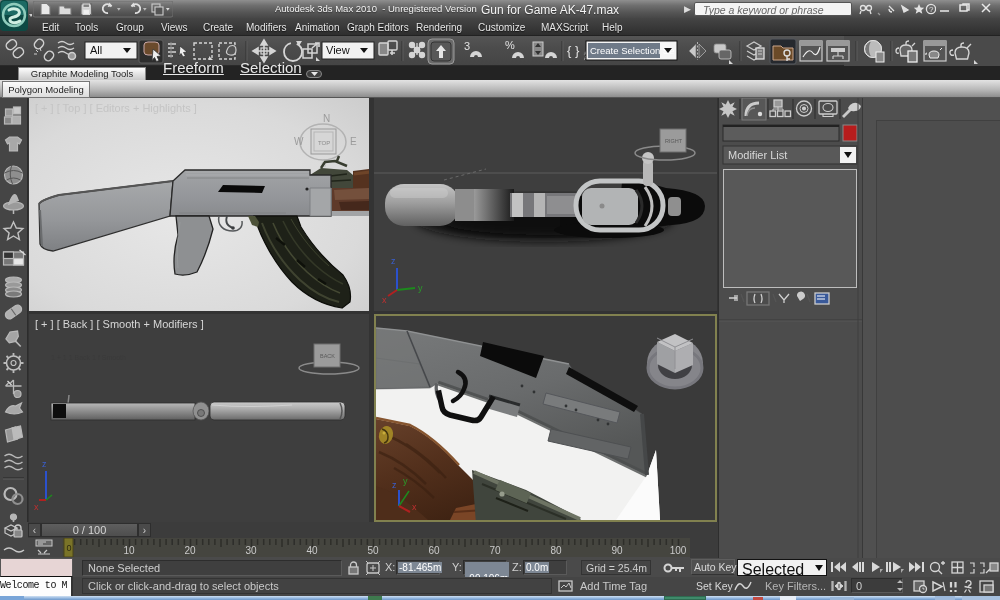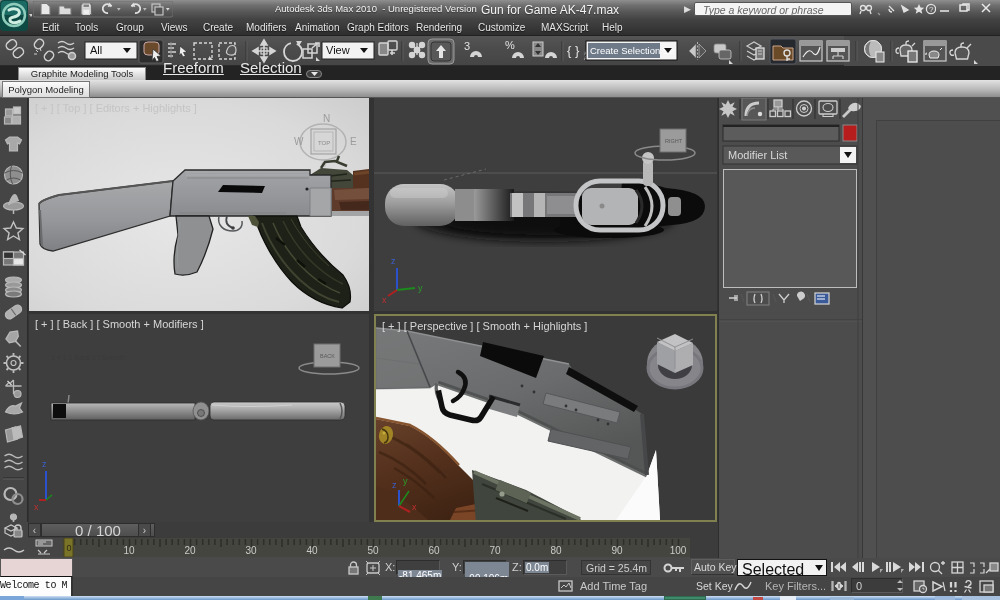--- a/index.html
+++ b/index.html
@@ -676,21 +676,20 @@
       <path d="M281 22 L299 31 L317 23 M299 31 L299 53" stroke="#909094" stroke-width="1" fill="none"></path>
     </g>
 
     <text x="16" y="172" font-size="9" fill="#3a5fd0" font-family="Liberation Sans">z</text>
     <text x="27" y="168" font-size="9" fill="#2a9a2a" font-family="Liberation Sans">y</text>
     <path d="M23 190 L23 174" stroke="#2b51cc" stroke-width="2"></path>
     <path d="M23 190 L33 175" stroke="#1d8a1d" stroke-width="1.5"></path>
     <path d="M23 190 L34 196" stroke="#b02020" stroke-width="2"></path>
     <text x="36" y="194" font-size="9" fill="#c03030" font-family="Liberation Sans">x</text>
   </svg>
-  <div class="vplabel" style="color:#d6d6d6">[ + ] [ Perspective ] [ Smooth + Highlights ]</div>
     </div>
 
   <div class="abs" id="cmdpanel">
     <svg width="144" height="460" viewBox="0 0 144 460">
 
       <g stroke="#cccccc" fill="none" stroke-width="1.3">
 
         <path d="M9 2 l2.2 4.5 4.5 -2.2 -2.2 4.5 4.5 2.2 -4.5 2.2 2.2 4.5 -4.5 -2.2 -2.2 4.5 -2.2 -4.5 -4.5 2.2 2.2 -4.5 -4.5 -2.2 4.5 -2.2 -2.2 -4.5 4.5 2.2 z" fill="#c6c6c6" stroke="none"></path>
         <line x1="21" y1="1" x2="21" y2="21" stroke="#333"></line>
 
@@ -758,21 +757,21 @@
       <g stroke="#c8c8c8" fill="none" stroke-width="1.2">
         <path d="M5 6 l6 -3 6 3 -6 3 z M5 6 v5 l6 3 6 -3 v-5"></path>
         <rect x="14" y="8" width="8" height="7" rx="1" fill="#888"></rect>
         <path d="M15 8 v-2 a3 3 0 0 1 6 0 v2" stroke-width="1.4"></path>
         <path d="M4 28 q5 -4 10 0 q5 4 10 0" stroke-width="1.4"></path>
       </g>
     </svg>
   </div>
   <div class="abs" id="timeslider">
     <div class="abs" style="left:0;top:1px;width:13px;height:14px;background:#4a4a4a;border:1px solid #2e2e2e;color:#ccc;font-size:10px;text-align:center;line-height:13px;">‹</div>
-    <div class="abs" style="left:13px;top:1px;width:114px;height:14px;background:linear-gradient(#5e5e5e,#4e4e4e);border:1px solid #2e2e2e;color:#d5d5d5;font-size:15px;text-align:center;line-height:13px;">0 / 100</div>
+    <div class="abs" style="left:13px;top:1px;width:97px;height:14px;background:linear-gradient(#5e5e5e,#4e4e4e);border:1px solid #2e2e2e;color:#d5d5d5;font-size:11px;text-align:center;line-height:13px;">0 / 100</div>
     <div class="abs" style="left:110px;top:1px;width:13px;height:14px;background:#4a4a4a;border:1px solid #2e2e2e;color:#ccc;font-size:10px;text-align:center;line-height:13px;">›</div>
   </div>
   <div class="abs" id="trackbar">
     <svg width="662" height="19" viewBox="0 0 662 19">
       <rect width="662" height="19" fill="#45453f"></rect>
       <rect x="0" y="0" width="34" height="19" fill="#454545"></rect>
       <g stroke="#c8c8c8" fill="none" stroke-width="1">
         <rect x="8" y="2" width="16" height="6" fill="#666"></rect>
         <path d="M10 4 h8 m-8 2 h5"></path>
         <path d="M10 12 l3 3 m6 -3 l-3 3 m-6 1 h12" stroke-width="1.2"></path>
@@ -793,31 +792,32 @@
         <text x="467" y="16">70</text>
           <text x="528" y="16">80</text>
           <text x="589" y="16">90</text>
         <text x="650" y="16">100</text>
       </g>
     </svg>
   </div>
   <div class="abs" id="belowBR"></div>
 
   <div class="abs" id="status1">
+    <div class="fld" style="left:82px;top:2px;width:260px;height:16px;line-height:15px;padding-left:5px;">None Selected</div>
     <svg class="abs" style="left:346px;top:2px;" width="38" height="16" viewBox="0 0 38 16">
       <g stroke="#c8c8c8" fill="none" stroke-width="1.3">
         <rect x="3" y="7" width="9" height="7" fill="#777"></rect>
         <path d="M4.5 7 v-2 a3 3 0 0 1 6 0 v2"></path>
         <rect x="21" y="3" width="12" height="10" rx="2"></rect>
         <path d="M24 8 h6 m-3 -3 v6 m-5 -8 l-2 -2 m12 2 l2 -2 m-12 12 l-2 2 m12 -2 l2 2" stroke-width="1"></path>
       </g>
     </svg>
     <span class="lbl" style="left:385px;top:3px;">X:</span>
     <div class="fld" style="left:396px;top:2px;width:44px;height:15px;">
-        <span style="position:absolute;left:1px;top:9px;background:#7d8794;color:#fff;padding:0 1px;font-size:10px;">-81.465m</span>
+        <span style="position:absolute;left:1px;top:1px;background:#7d8794;color:#fff;padding:0 1px;font-size:10px;">-81.465m</span>
       </div>
     <span class="lbl" style="left:452px;top:3px;">Y:</span>
     <div class="fld" style="left:463px;top:2px;width:44px;height:15px;">
         <span style="position:absolute;left:1px;top:1px;background:#7d8794;color:#fff;padding:11px 1px;font-size:10px;">-99.106m</span>
       </div>
     <span class="lbl" style="left:512px;top:3px;">Z:</span>
     <div class="fld" style="left:523px;top:2px;width:44px;height:15px;">
         <span style="position:absolute;left:1px;top:1px;background:#7d8794;color:#fff;padding:0 1px;font-size:10px;">0.0m</span>
       </div>
     <div class="fld" style="left:581px;top:2px;width:70px;height:15px;line-height:14px;padding-left:4px;background:#454545;border-color:#333;font-size:10.5px;">Grid = 25.4m</div>
@@ -856,20 +856,21 @@
           <path d="M10 11 l4 4 M13 4 h4 m-2 -2 v4"></path>
         <rect x="24" y="3" width="11" height="11"></rect>
           <path d="M29.5 3 v11 M24 8.5 h11"></path>
         <path d="M42 4 h4 v4 m-4 6 h4 v-4 m6 -6 h4 v4 m-4 6 h4 v-4" stroke-width="1.2"></path>
         <rect x="62" y="4" width="8" height="8" fill="#888"></rect>
         <path d="M58 14 l4 -4"></path>
       </g>
     </svg>
   </div>
   <div class="abs" id="status2">
+    <div class="abs" style="left:82px;top:1px;width:470px;height:16px;background:#424242;border:1px solid #333;color:#c9c9c9;font-size:11px;line-height:15px;padding-left:5px;">Click or click-and-drag to select objects</div>
     <svg class="abs" style="left:557px;top:2px;" width="18" height="14" viewBox="0 0 18 14">
       <rect x="2" y="2" width="13" height="10" fill="none" stroke="#c8c8c8" stroke-width="1.3"></rect>
       <path d="M4 9 l3 -3 2 2 3 -4 2 5" stroke="#c8c8c8" fill="none"></path>
     </svg>
     <span class="lbl" style="left:580px;top:3px;color:#c9c9c9">Add Time Tag</span>
     <span class="lbl" style="left:696px;top:3px;color:#d8d8d8;font-size:10.5px">Set Key</span>
     <svg class="abs" style="left:733px;top:1px;" width="22" height="16" viewBox="0 0 22 16">
       <path d="M2 12 q4 -10 8 -4 q4 6 8 -4" stroke="#d5d5d5" stroke-width="1.4" fill="none"></path>
     </svg>
     <span class="lbl" style="left:765px;top:3px;color:#b5b5b5">Key Filters...</span>

